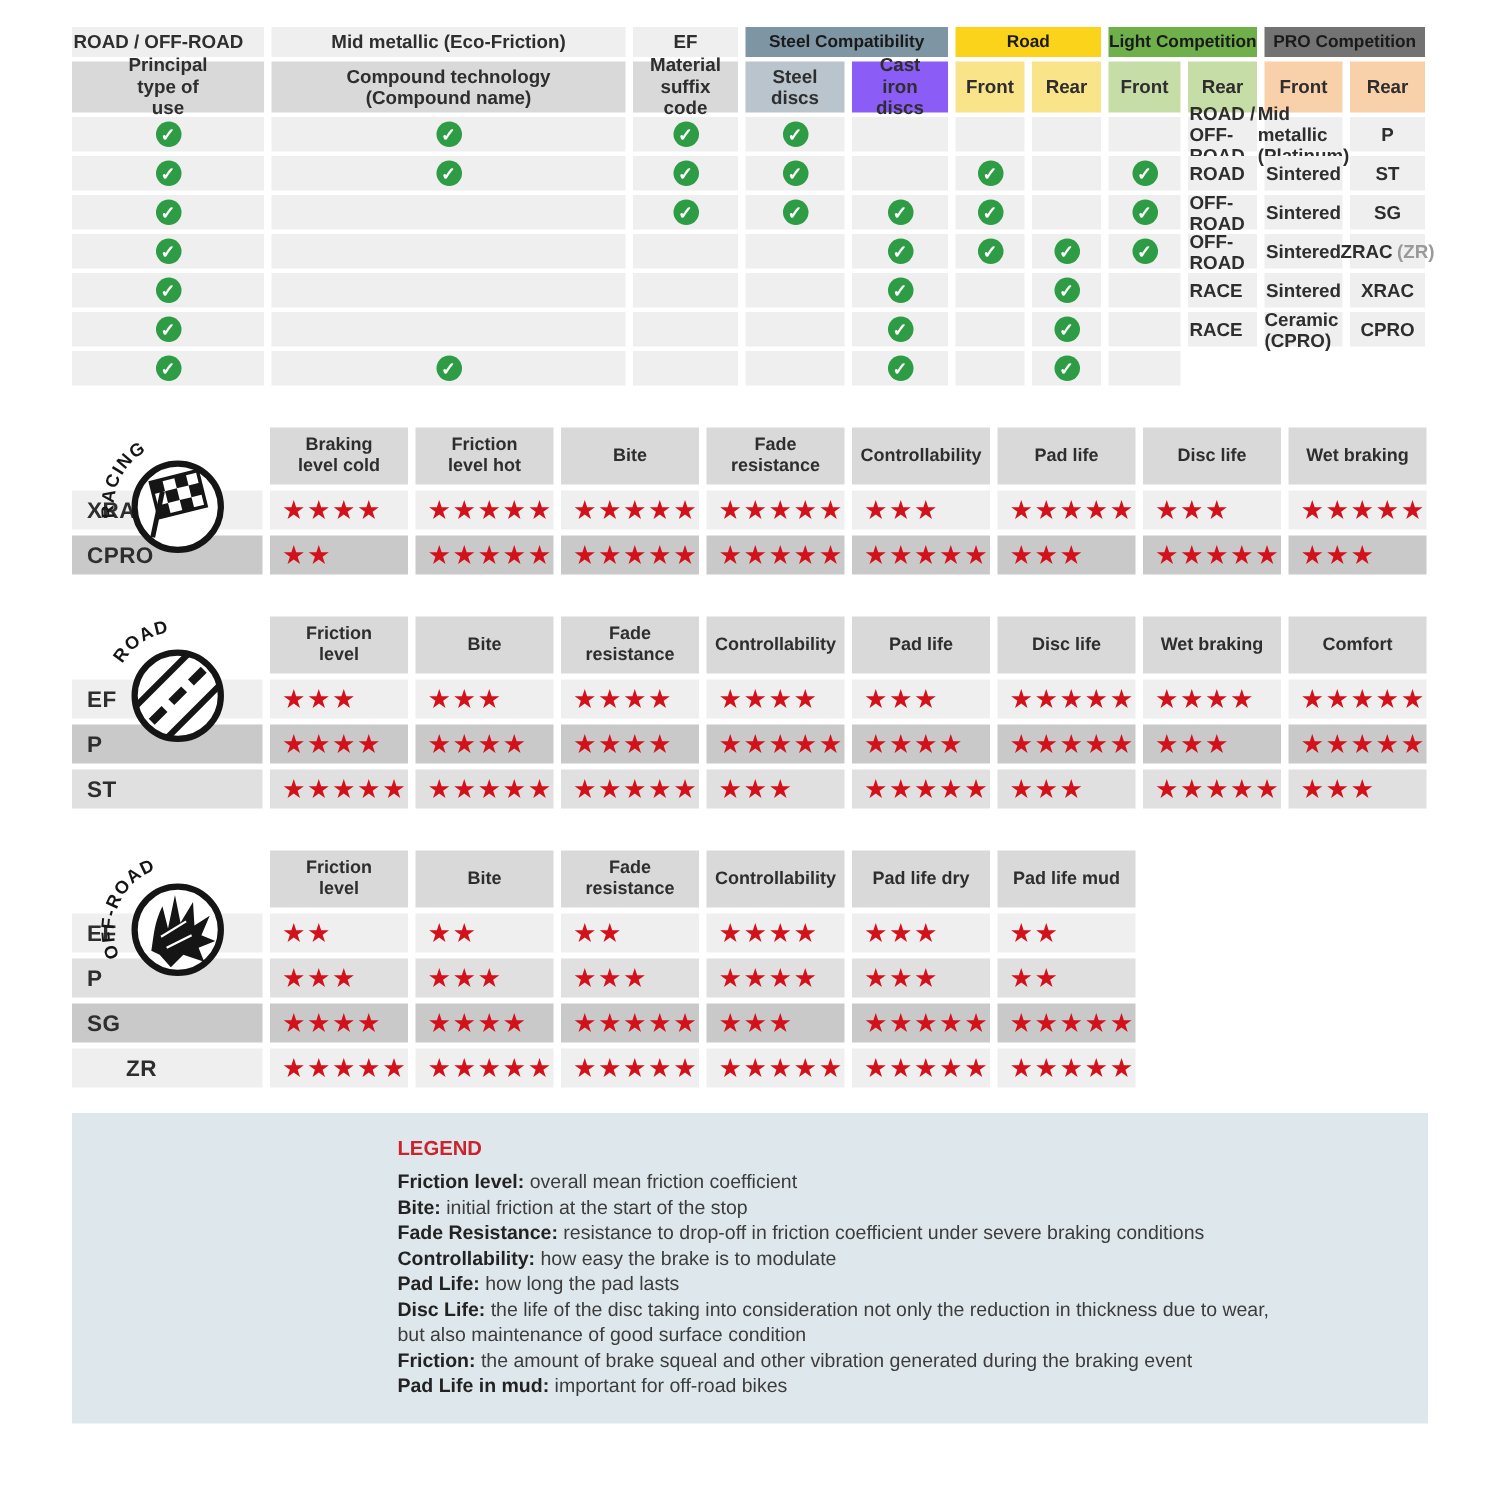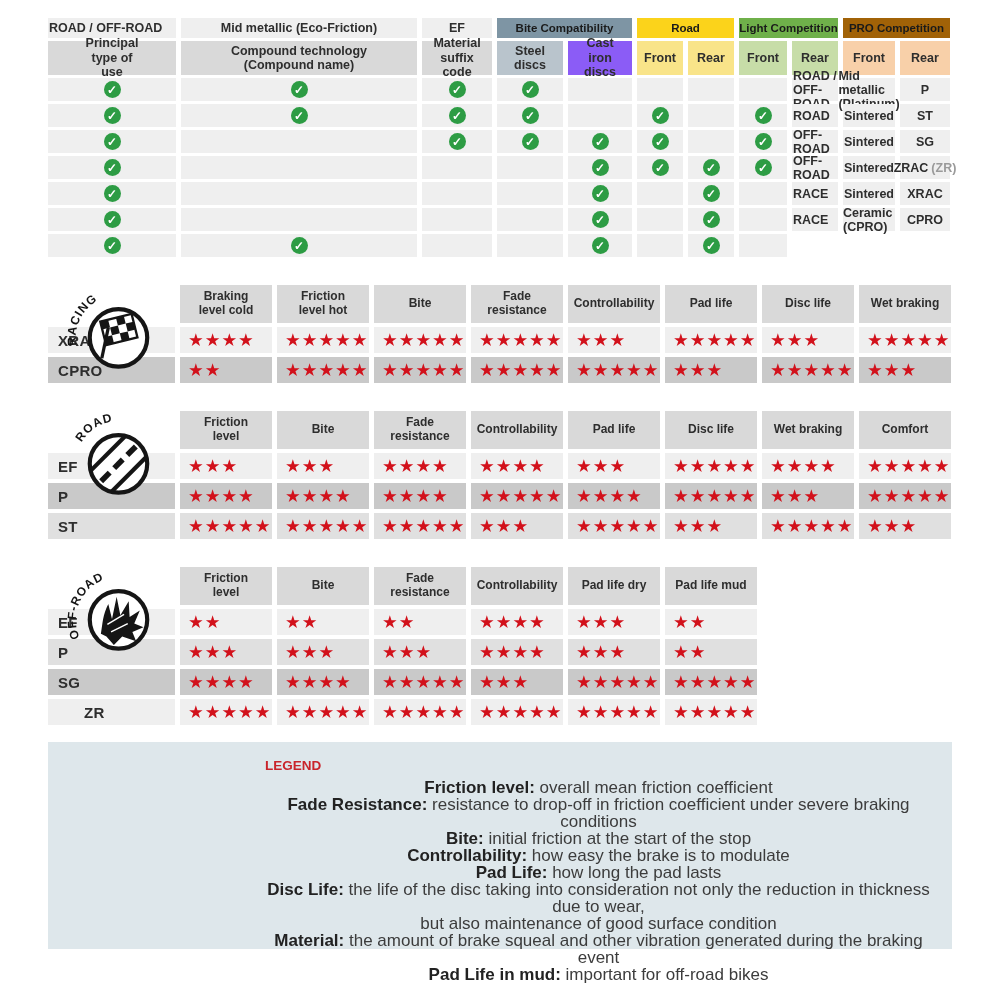--- a/index.html
+++ b/index.html
@@ -40,33 +40,33 @@
          text-align:center; font-weight:bold; font-size:12px; line-height:1.15; padding:0 9px; }
   .rlabel { display:flex; align-items:center; padding-left:10px;
             font-weight:bold; font-size:15px; letter-spacing:0.3px; }
   .stars { display:flex; align-items:center; padding-left:8px; color:#D2111B;
            font-size:17.5px; letter-spacing:1px; white-space:nowrap; }
 
   
   .legend-box { margin-top:17px; width:904px; height:207px; background:#DEE7EB;
                 padding:16px 20px 0 217px; }
   .legend-title { color:#C9242B; font-weight:bold; font-size:13.5px; margin-bottom:6px; }
-  .legend-line { font-size:17px; line-height:17px; color:#3c3c3c;text-align:center; }
+  .legend-line { font-size:13px; line-height:17px; color:#3c3c3c; }
   .legend-term { font-weight:bold; color:#222; }
 </style>
 </head>
 <body>
 
 <div class="page">
   <div class="content">
     <div class="compat-grid" id="compatGrid">
-        <div class="gh" style="background: rgb(126, 149, 164); grid-area: 1 / 4 / auto / span 2;">Bite Compatibility</div>
+        <div class="gh" style="background: rgb(126, 149, 164); grid-area: 1 / 4 / auto / span 2;">Steel Compatibility</div>
         <div class="gh" style="background: rgb(251, 211, 27); grid-area: 1 / 6 / auto / span 2;">Road</div>
         <div class="gh" style="background: rgb(111, 176, 74); grid-area: 1 / 8 / auto / span 2;">Light Competition</div>
-        <div class="gh" style="background: #a16207; grid-area: 1 / 10 / auto / span 2;">PRO Competition</div>
+        <div class="gh" style="background: #737373; grid-area: 1 / 10 / auto / span 2;">PRO Competition</div>
         <div class="hc pt" style="grid-area: 2 / 1;">Principal type of use</div>
         <div class="hc ct" style="grid-area: 2 / 2;">Compound technology (Compound name)</div>
         <div class="hc" style="grid-area: 2 / 3;">Material suffix code</div>
         <div class="hc" style="grid-area: 2 / 4; background: rgb(185, 196, 204);">Steel discs</div>
         <div class="hc" style="grid-area: 2 / 5; background: #8b5cf6;">Cast iron discs</div>
         <div class="hc" style="grid-area: 2 / 6; background: rgb(249, 228, 137);">Front</div>
         <div class="hc" style="grid-area: 2 / 7; background: rgb(249, 228, 137);">Rear</div>
         <div class="hc" style="grid-area: 2 / 8; background: rgb(199, 221, 168);">Front</div>
         <div class="hc" style="grid-area: 2 / 9; background: rgb(199, 221, 168);">Rear</div>
         <div class="hc" style="grid-area: 2 / 10; background: rgb(248, 208, 169);">Front</div>
@@ -374,24 +374,24 @@
             <div class="stars" style="background: rgb(239, 239, 239);">★★★★★</div>
             <div class="stars" style="background: rgb(239, 239, 239);">★★★★★</div>
             <div class="stars" style="background: rgb(239, 239, 239);">★★★★★</div>
           </div>
         </section>
       </div>
     <div class="legend-box">
       <div class="legend-title">LEGEND</div>
       <div id="legendItems">
           <div class="legend-line"><span class="legend-term">Friction level:</span> overall mean friction coefficient</div>
+          <div class="legend-line"><span class="legend-term">Bite:</span> initial friction at the start of the stop</div>
           <div class="legend-line"><span class="legend-term">Fade Resistance:</span> resistance to drop-off in friction coefficient under severe braking conditions</div>
-          <div class="legend-line"><span class="legend-term">Bite:</span> initial friction at the start of the stop</div>
           <div class="legend-line"><span class="legend-term">Controllability:</span> how easy the brake is to modulate</div>
           <div class="legend-line"><span class="legend-term">Pad Life:</span> how long the pad lasts</div>
           <div class="legend-line"><span class="legend-term">Disc Life:</span> the life of the disc taking into consideration not only the reduction in thickness due to wear,</div>
           <div class="legend-line">but also maintenance of good surface condition</div>
-          <div class="legend-line"><span class="legend-term">Material:</span> the amount of brake squeal and other vibration generated during the braking event</div>
+          <div class="legend-line"><span class="legend-term">Friction:</span> the amount of brake squeal and other vibration generated during the braking event</div>
           <div class="legend-line"><span class="legend-term">Pad Life in mud:</span> important for off-road bikes</div>
         </div>
     </div>
   </div>
 </div>
 
 </body></html>

